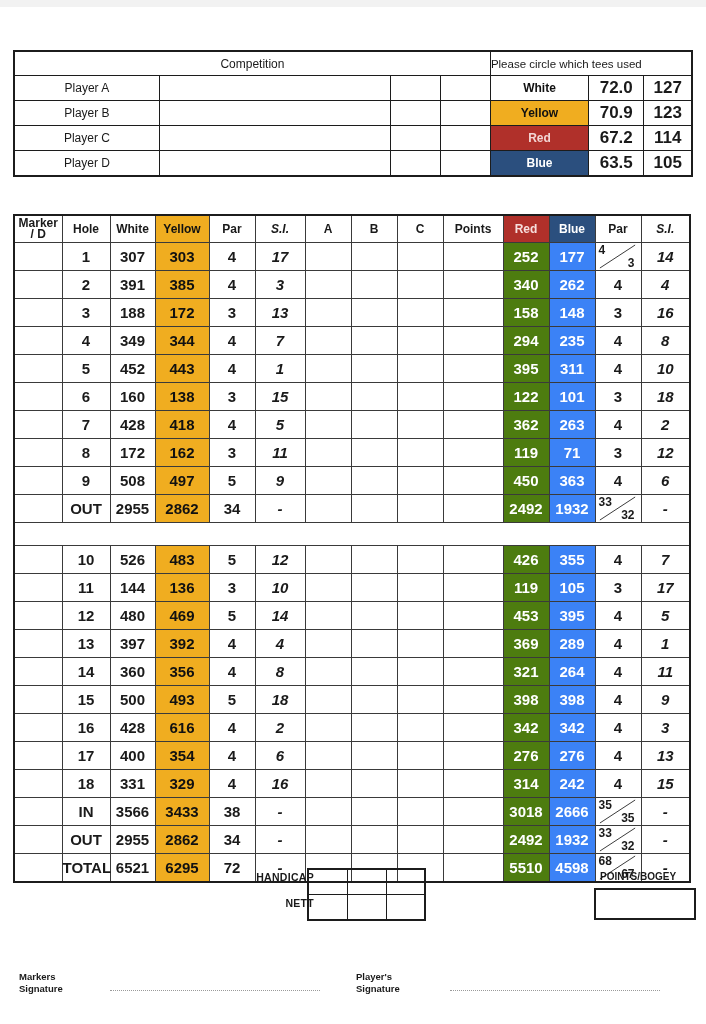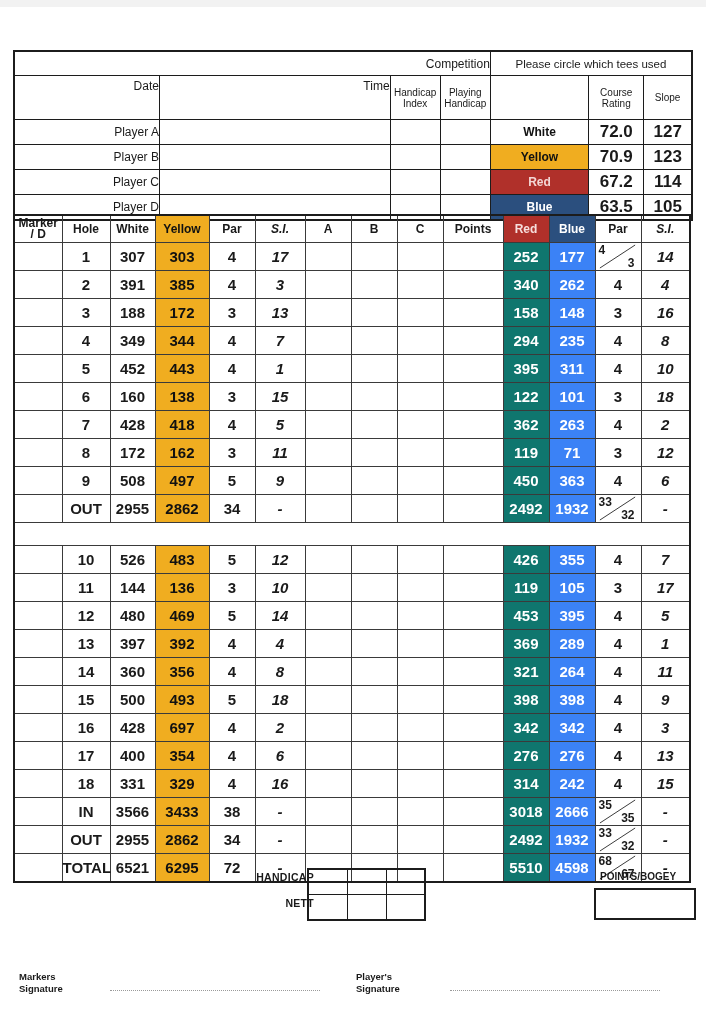--- a/index.html
+++ b/index.html
@@ -16,22 +16,22 @@
     font-size:34px;font-weight:bold;letter-spacing:-0.5px;
     color:#2b2b2b;line-height:1;
   }
 
   table{border-collapse:collapse;table-layout:fixed;}
   td,th{padding:0;margin:0;}
 
   
   .hdr{position:absolute;left:13px;top:50px;width:680px;border:2px solid #1c1c1c;}
   .hdr td{border:1px solid #1c1c1c;font-size:11.5px;vertical-align:middle;}
-  .hdr .lbl{padding-left:0;font-size:12px;text-align:right;}
-  .hdr .ctr{text-align:center;}
+  .hdr .lbl{padding-left:0;font-size:12px;text-align:center;}
+  .hdr .ctr{text-align:left;}
   .hdr .small{font-size:10px;line-height:11px;text-align:center;}
   .hdr .num{font-size:17px;font-weight:bold;text-align:center;}
   .hdr .tee{font-size:12px;font-weight:bold;text-align:center;}
   .row-comp td{height:23px;}
   .row-dt td{height:40px;}
   .row-p td{height:24px;}
 
   .c-white{background:#ffffff;color:#111;}
   .c-yellow{background:#f0ad20;color:#111;}
   .c-red{background:#b0302a;color:#f3d6d4;}
@@ -39,21 +39,21 @@
 
   
   .main{position:absolute;left:13px;top:214px;width:660px;border:2px solid #1c1c1c;}
   .main td{border:1px solid #3a3a3a;height:27px;text-align:center;font-size:15px;font-weight:bold;}
   .main tr.head td{height:26px;font-size:12px;font-weight:bold;}
   .main td.si{font-style:italic;font-weight:bold;}
   .main tr.head td.si{font-style:italic;}
   .main td.blank{background:#fff;}
   .main td.mark{background:#fff;}
   .main td.yel{background:#f0ad20;color:#111;}
-  .main td.red{background:#0f766e;color:#fff;}
+  .main td.red{background:#4d7c0f;color:#fff;}
   .main td.blu{background:#3b82f6;color:#fff;}
   .main tr.head td.yel{background:#f0ad20;color:#111;}
   .main tr.head td.red{background:#b0302a;color:#f6dedc;}
   .main tr.head td.blu{background:#2b4f7e;color:#fff;}
   .main td.par{font-weight:bold;}
   .main tr.spacer td{height:22px;border-left:none;border-right:none;}
   .main tr.spacer td.edgeL{border-left:1px solid #3a3a3a;}
   .main tr.spacer td.edgeR{border-right:1px solid #3a3a3a;}
 
   .markerhdr{font-size:10.5px;line-height:11px;font-weight:bold;}
@@ -95,38 +95,20 @@
         <col style="width:50px">
       <col style="width:50px">
         <col style="width:98px">
         <col style="width:55px">
         <col style="width:48px">
     </colgroup>
     <tbody>
       <tr class="row-comp">
         <td class="lbl" colspan="4">Competition</td>
         <td class="ctr" colspan="3">Please circle which tees used</td>
-      </tr>
-      <tr class="row-dt">
-        <td class="lbl" style="vertical-align:top;padding-top:3px">Date</td>
-        <td class="lbl" style="vertical-align:top;padding-top:3px">Time</td>
-        <td class="small">
-          <span>Handicap</span><br>
-          <span>Index</span>
-        </td>
-        <td class="small">
-          <span>Playing</span><br>
-          <span>Handicap</span>
-        </td>
-        <td></td>
-        <td class="small">
-          <span>Course</span><br>
-          <span>Rating</span>
-        </td>
-        <td class="small">Slope</td>
       </tr>
 
       <tr class="row-p">
         <td class="lbl">Player A</td>
         <td></td>
         <td></td>
         <td></td>
         <td class="tee c-white">White</td>
         <td class="num">72.0</td>
         <td class="num">127</td>
@@ -481,21 +463,21 @@
           <td class="blank"></td>
           <td class="red">398</td>
           <td class="blu">398</td>
           <td class="par">4</td>
           <td class="si">9</td>
         </tr>
         <tr>
           <td class="mark"></td>
           <td>16</td>
           <td>428</td>
-          <td class="yel">697</td>
+          <td class="yel">616</td>
           <td class="par">4</td>
           <td class="si">2</td>
           <td class="blank"></td>
           <td class="blank"></td>
           <td class="blank"></td>
           <td class="blank"></td>
           <td class="red">342</td>
           <td class="blu">342</td>
           <td class="par">4</td>
           <td class="si">3</td>

